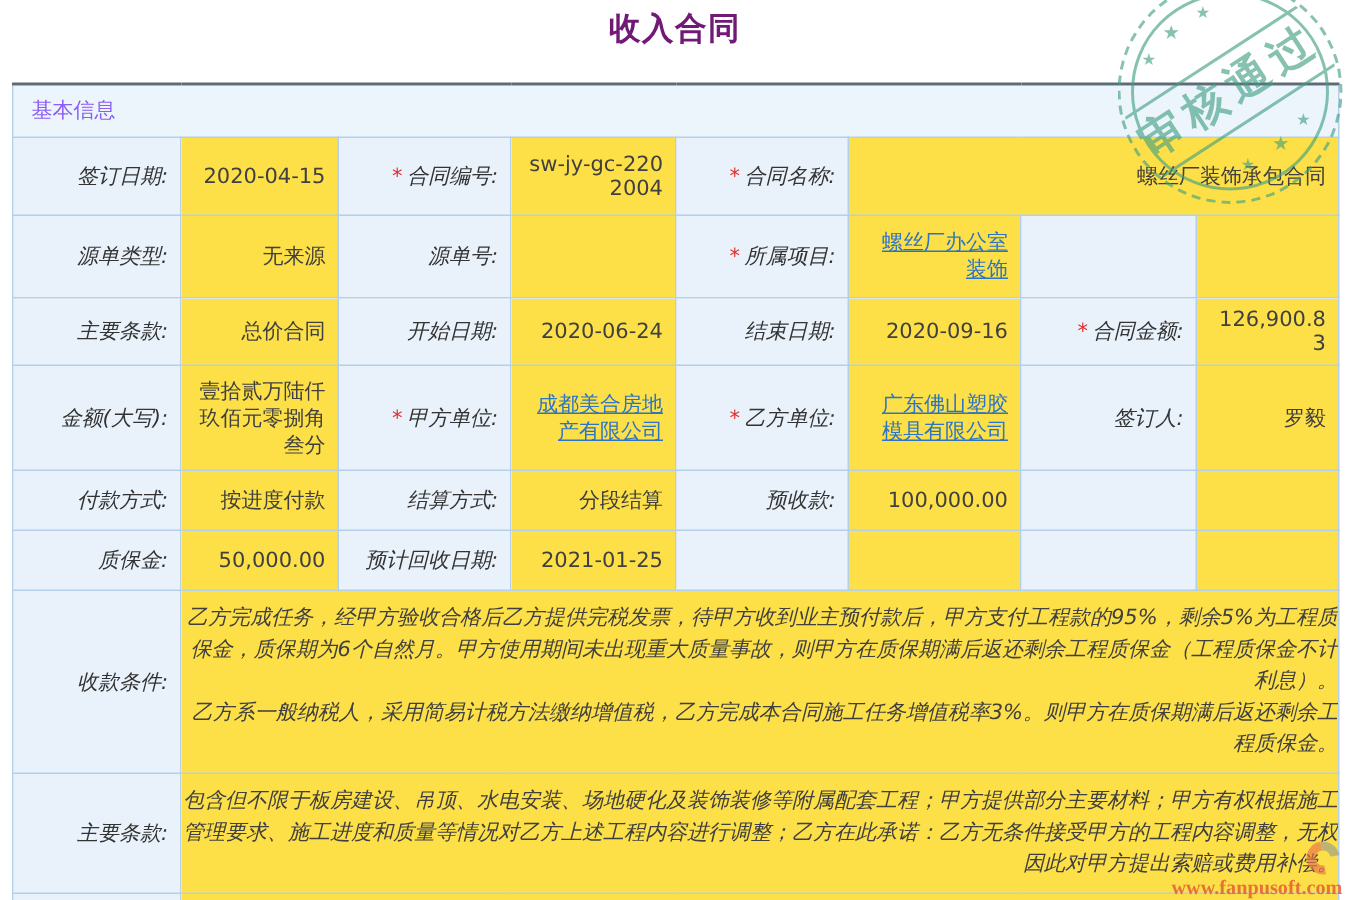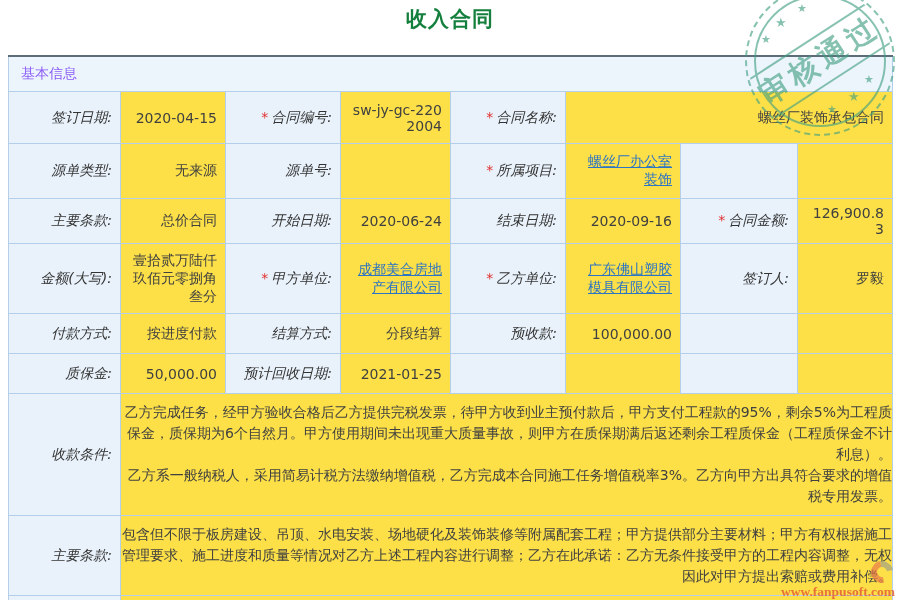--- a/index.html
+++ b/index.html
@@ -8,21 +8,21 @@
     position: relative;
     background: #ffffff;
     font-family: "DejaVu Sans", "Liberation Sans", sans-serif;
     color: #333;
   }
   h1.title {
     margin-top: 5px;
     text-align: center;
     font-size: 21px;
     font-weight: bold;
-    color: #15803d;
+    color: #701a75;
     letter-spacing: 1px;
   }
   table.form {
     position: absolute;
     left: 8px; top: 55px;
     width: 884px;
     border-collapse: collapse;
     table-layout: fixed;
     border: 1px solid #8fb0ca;
     border-top: 2px solid #5d6c79;
@@ -51,20 +51,21 @@
     background: #fde047;
     text-align: right;
     padding: 4px 8px 4px 10px;
     color: #404040;
     word-break: break-all;
   }
   td.longtext {
     padding: 8px 0;
     line-height: 21px;
     word-break: break-all;
+    font-style: italic;
   }
   .req { color: #e0312f; margin-right: 3px; }
   a.cell-link {
     color: #2c74c4;
     text-decoration: underline;
     cursor: pointer;
     word-break: break-all;
   }
   tr.r1 { height: 52px; }
   tr.r2 { height: 55px; }
@@ -260,21 +261,21 @@
     <td class="lbl"></td>
     <td class="val"></td>
     <td class="lbl"></td>
     <td class="val"></td>
   </tr>
 
   <tr class="r7">
     <td class="lbl"><span>收款条件:</span></td>
     <td class="val longtext" colspan="7">
       <div>乙方完成任务，经甲方验收合格后乙方提供完税发票，待甲方收到业主预付款后，甲方支付工程款的95%，剩余5%为工程质保金，质保期为6个自然月。甲方使用期间未出现重大质量事故，则甲方在质保期满后返还剩余工程质保金（工程质保金不计利息）。</div>
-      <div>乙方系一般纳税人，采用简易计税方法缴纳增值税，乙方完成本合同施工任务增值税率3%。乙方向甲方出具符合要求的增值税专用发票。</div>
+      <div>乙方系一般纳税人，采用简易计税方法缴纳增值税，乙方完成本合同施工任务增值税率3%。则甲方在质保期满后返还剩余工程质保金。</div>
     </td>
   </tr>
 
   <tr class="r8">
     <td class="lbl"><span>主要条款:</span></td>
     <td class="val longtext" colspan="7">包含但不限于板房建设、吊顶、水电安装、场地硬化及装饰装修等附属配套工程；甲方提供部分主要材料；甲方有权根据施工管理要求、施工进度和质量等情况对乙方上述工程内容进行调整；乙方在此承诺：乙方无条件接受甲方的工程内容调整，无权因此对甲方提出索赔或费用补偿。</td>
   </tr>
 
   <tr class="r9">
     <td class="lbl"></td>

